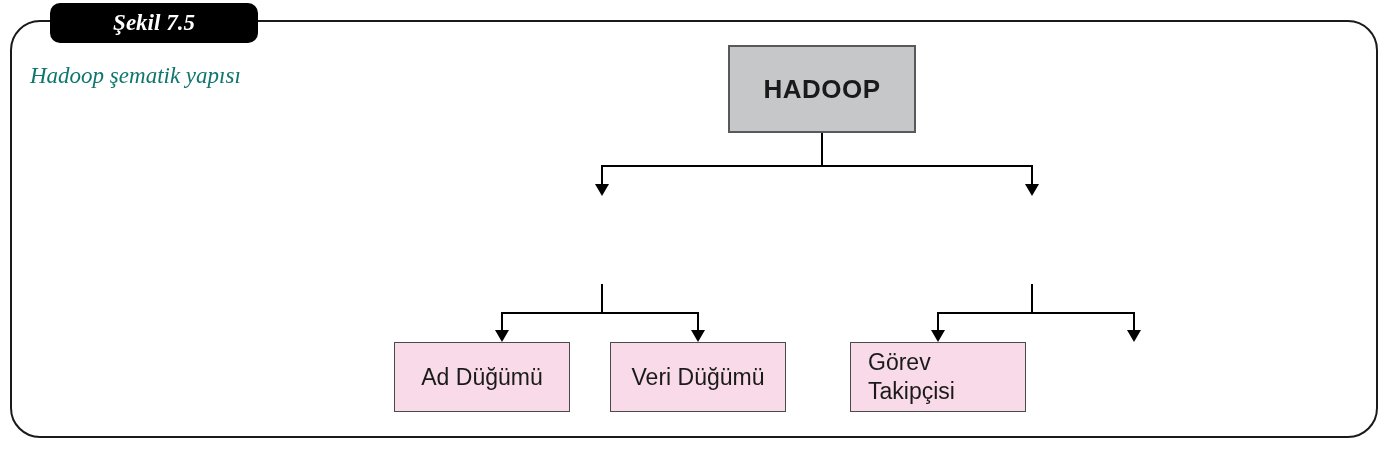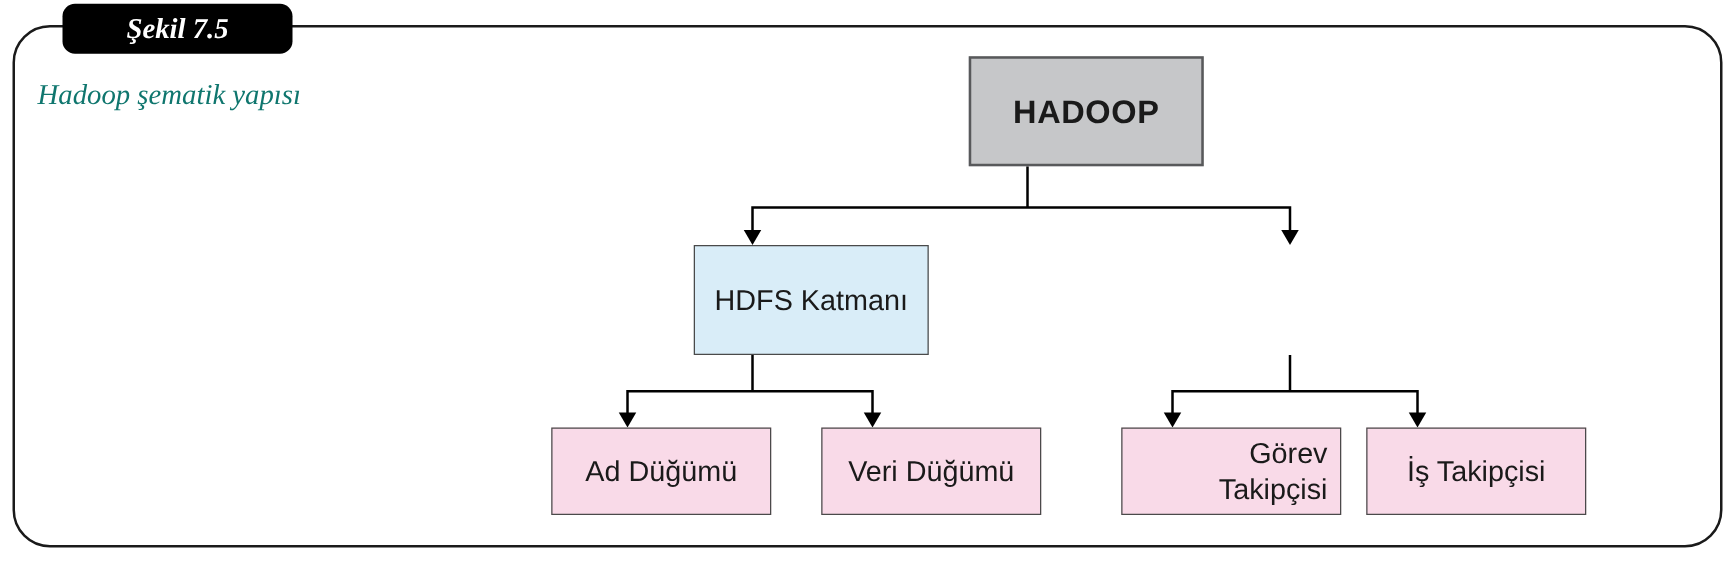--- a/index.html
+++ b/index.html
@@ -22,21 +22,21 @@
     width: 1364px;
     height: 414px;
     border: 2.5px solid var(--frame, #1a1a1a);
     border-radius: 30px;
     background: #ffffff;
   }
   .figure-tab {
     position: absolute;
     left: 50px;
     top: 3px;
-    width: 184px;
+    width: 208px;
     height: 40px;
     background: var(--tab-bg, #000000);
     border-radius: 10px;
     color: #ffffff;
     font-family: "Liberation Serif", serif;
     font-style: italic;
     font-weight: bold;
     font-size: 23px;
     display: flex;
     align-items: center;
@@ -53,28 +53,27 @@
     font-size: 23px;
     line-height: 1.35;
     color: #0f766e;
     z-index: 2;
   }
   .node {
     position: absolute;
     display: flex;
     align-items: center;
     justify-content: center;
-    text-align: right;
+    text-align: left;
     font-size: 23px;
     line-height: 1.25;
     color: #1a1a1a;
     box-sizing: border-box;
     z-index: 2;
     padding: 4px 10px;
-    margin-left: 47px;
   }
   .node-root {
     left: 728px;
     top: 45px;
     width: 188px;
     height: 88px;
     background: var(--root-fill, #c6c7c9);
     border: 2px solid #58595b;
     font-weight: bold;
     font-size: 26px;
@@ -138,20 +137,18 @@
     <polygon points="502,342 495,330 509,330"></polygon>
     <polygon points="698,342 691,330 705,330"></polygon>
 
     <path d="M1032 284 V313 M938 313 H1134 M938 312 V332 M1134 312 V332"></path>
     <polygon points="938,342 931,330 945,330"></polygon>
     <polygon points="1134,342 1127,330 1141,330"></polygon>
   </svg>
 
   <div class="node node-root">HADOOP</div>
 
-  <div class="node node-layer node-hdfs">HDFS Katmanı</div>
 
   <div class="node node-leaf node-namenode">Ad Düğümü</div>
   <div class="node node-leaf node-datanode">Veri Düğümü</div>
   <div class="node node-leaf node-tasktracker">Görev Takipçisi</div>
-  <div class="node node-leaf node-jobtracker">İş Takipçisi</div>
 
 </div>
 
 </body></html>

